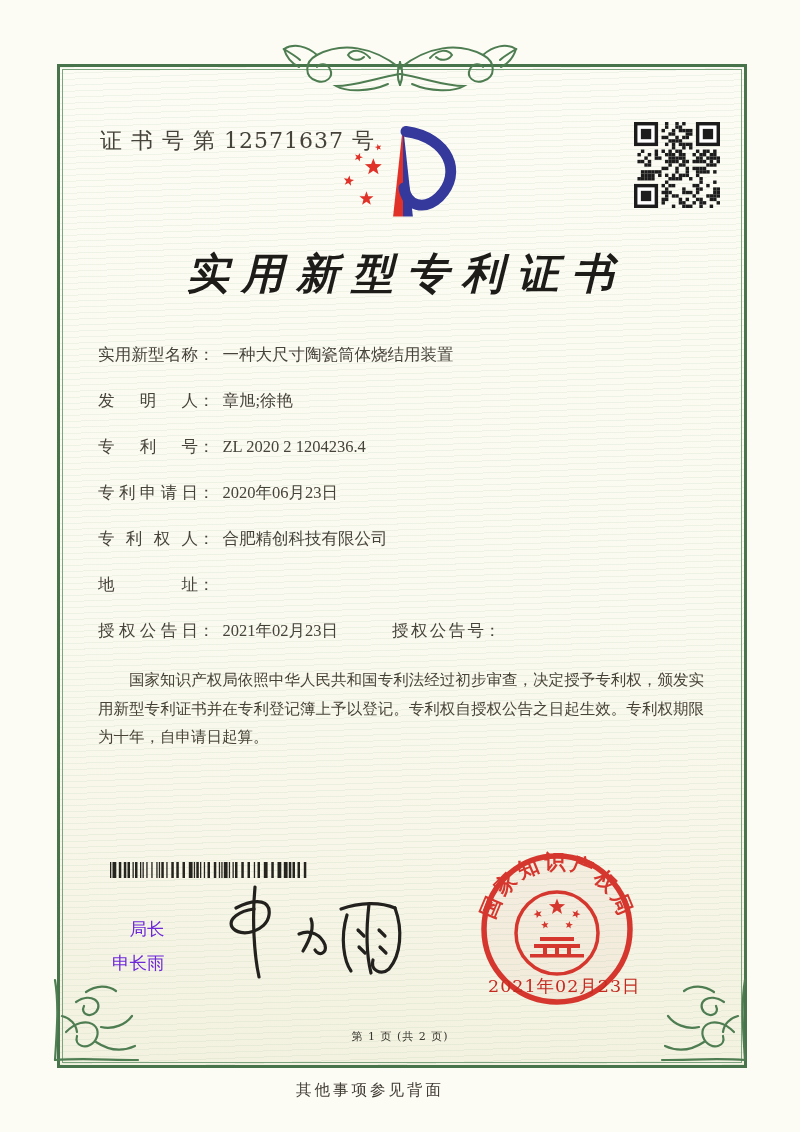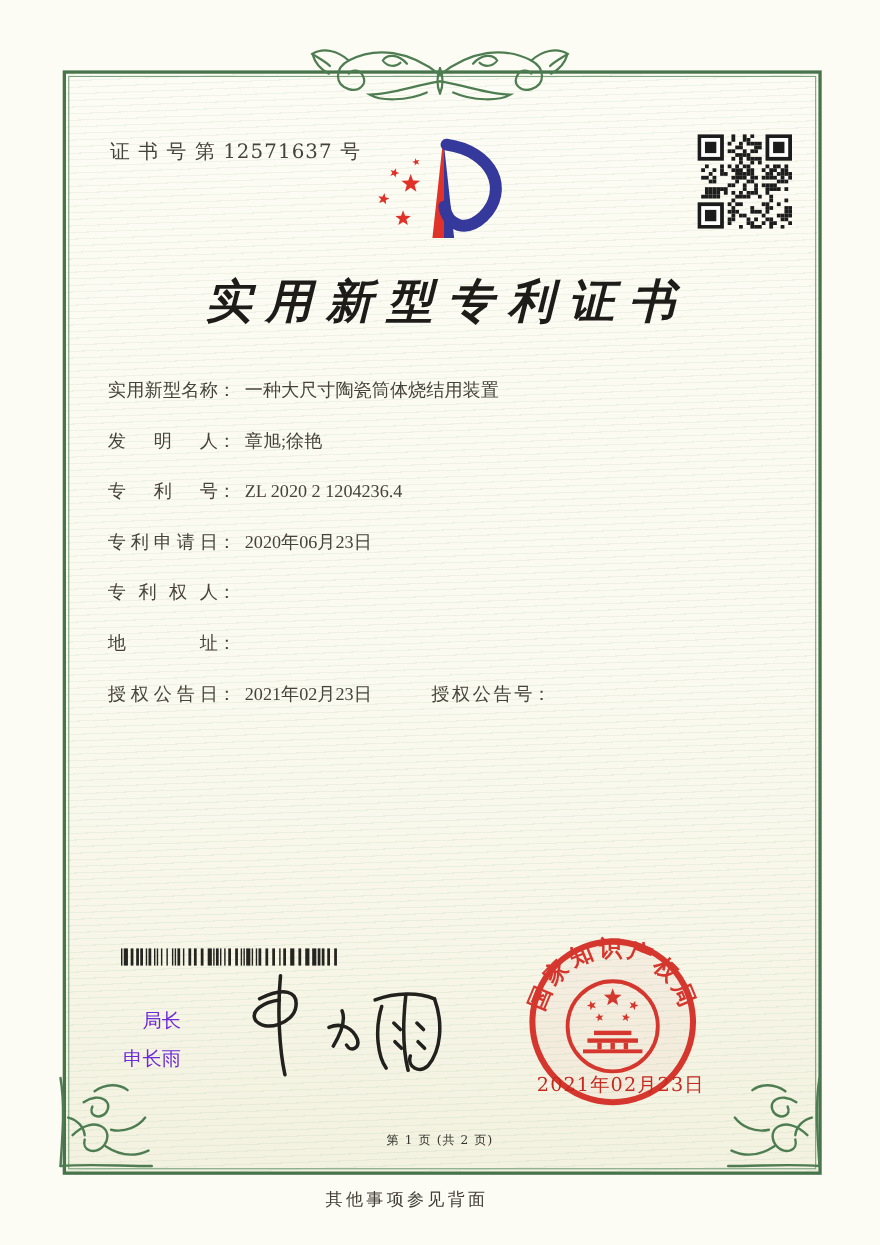--- a/index.html
+++ b/index.html
@@ -21,21 +21,21 @@
     content:"";position:absolute;inset:2px;border:1px solid #7aa37e;pointer-events:none;
   }
   .ornament{position:absolute;pointer-events:none;}
   .orn-top{left:280px;top:26px;width:240px;height:78px;}
   .orn-bl{left:46px;top:972px;width:95px;height:95px;}
   .orn-br{left:659px;top:972px;width:95px;height:95px;transform:scaleX(-1);}
 
   
   .cert-no{
     position:absolute;left:100px;top:126px;
-    font-size:18px;letter-spacing:1px;color:#45423a;
+    font-size:22px;letter-spacing:1px;color:#45423a;
   }
   .logo{position:absolute;left:322px;top:114px;width:158px;height:114px;}
   .qr{position:absolute;left:634px;top:122px;width:86px;height:86px;}
 
   .title{
     position:absolute;left:0;top:246px;width:800px;text-align:center;
     font-size:42px;font-weight:600;color:#1d1c19;
     letter-spacing:13px;text-indent:13px;font-style:italic;
   }
 
@@ -359,37 +359,39 @@
       <span class="fvalue">ZL 2020 2 1204236.4</span>
   </div>
   <div class="frow">
     <span class="flabel">专利申请日</span>
       <span class="fcolon">：</span>
       <span class="fvalue">2020年06月23日</span>
   </div>
   <div class="frow">
     <span class="flabel">专利权人</span>
       <span class="fcolon">：</span>
+      <span class="fvalue">合肥精创科技有限公司</span>
   </div>
   <div class="frow">
     <span class="flabel">地址</span>
       <span class="fcolon">：</span>
   </div>
   <div class="frow">
     <span class="flabel">授权公告日</span>
       <span class="fcolon">：</span>
       <span class="fvalue">2021年02月23日</span>
     <span class="pair2">
       <span class="flabel">授权公告号</span>
         <span class="fcolon">：</span>
     </span>
   </div>
 </div>
 
 <div class="bodytext">
+  <p>国家知识产权局依照中华人民共和国专利法经过初步审查，决定授予专利权，颁发实用新型专利证书并在专利登记簿上予以登记。专利权自授权公告之日起生效。专利权期限为十年，自申请日起算。</p>
 </div>
 
 <svg class="barcode" id="barcode" viewBox="0 0 200 16" preserveAspectRatio="none">
     <rect x="0.0" y="0" width="1.3" height="16" fill="#26241f"></rect>
     <rect x="2.5" y="0" width="3.8" height="16" fill="#26241f"></rect>
     <rect x="8.8" y="0" width="2.5" height="16" fill="#26241f"></rect>
     <rect x="13.8" y="0" width="2.5" height="16" fill="#26241f"></rect>
     <rect x="17.5" y="0" width="2.5" height="16" fill="#26241f"></rect>
     <rect x="22.5" y="0" width="1.3" height="16" fill="#26241f"></rect>
     <rect x="25.0" y="0" width="2.5" height="16" fill="#26241f"></rect>

